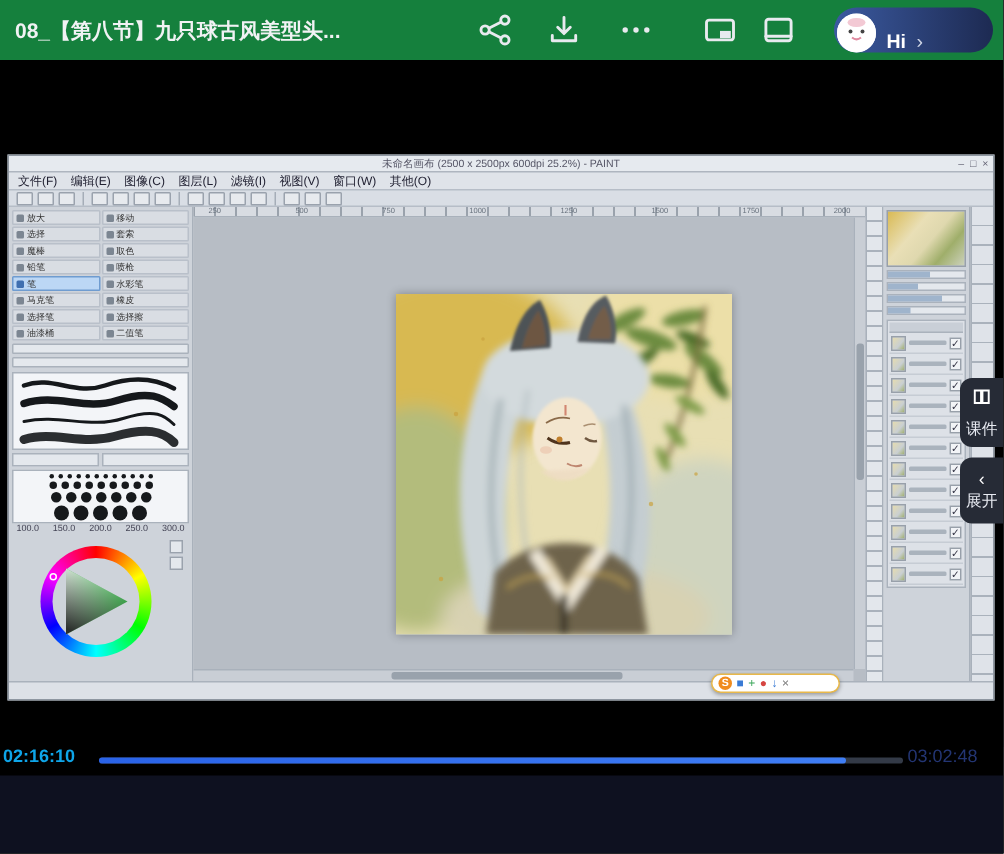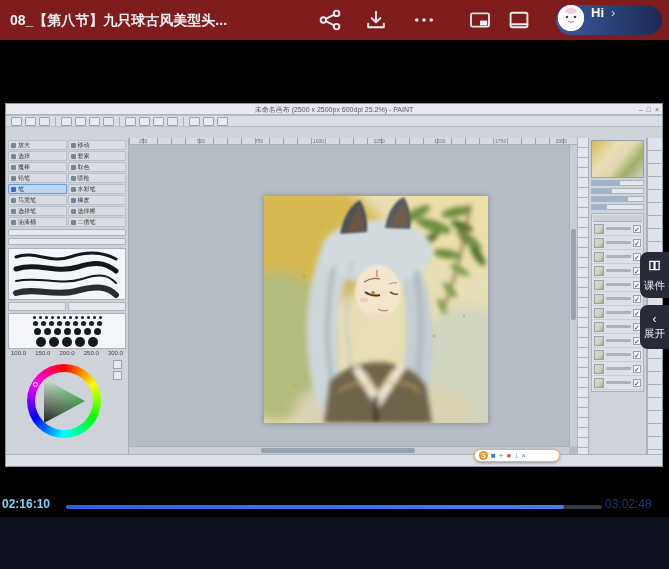--- a/index.html
+++ b/index.html
@@ -1,27 +1,27 @@
 <!DOCTYPE html>
 <html><head>
 <meta charset="utf-8">
 <style>
   *{box-sizing:border-box;margin:0;padding:0}
   html,body{background:#000}
   .stage{position:relative;width:669px;height:569px;background:#000;overflow:hidden;
          font-family:"Liberation Sans",sans-serif}
 
   
-  .topbar{position:absolute;left:0;top:0;width:669px;height:52px;background:#7f1d1d}
+  .topbar{position:absolute;left:0;top:0;width:669px;height:52px;background:#15803d}
   .vtitle{position:absolute;left:10px;top:0;line-height:40px;font-size:14px;font-weight:700;
           color:#f1f2f4;white-space:nowrap;max-width:300px;overflow:hidden;text-overflow:ellipsis}
   .tic24{position:absolute;top:8px;width:24px;height:24px;cursor:pointer}
   .tic24 svg{width:24px;height:24px;stroke:#e8eaef;fill:none;stroke-width:1.6;stroke-linecap:round;stroke-linejoin:round}
   .assistant{position:absolute;left:556px;top:5px;width:106px;height:30px;border-radius:16px;
-             background:linear-gradient(90deg,#3b5aa0,#1d2a52);display:flex;align-items:flex-start;gap:7px;padding-left:2px;cursor:pointer}
+             background:linear-gradient(90deg,#3b5aa0,#1d2a52);display:flex;align-items:flex-end;gap:7px;padding-left:2px;cursor:pointer}
   .avatar{width:26px;height:26px;border-radius:50%;background:#fff;flex:none}
   .hi{font-size:13px;font-weight:700;color:#fff}
   .chev{color:#cfd6e6;font-size:13px}
 
   
   .video{position:absolute;left:0;top:40px;width:669px;height:458px;background:#000}
 
   
   .sai{position:absolute;left:5px;top:63px;width:658px;height:364px;background:#ced3da;
        border:1px solid #8f97a1;color:#223;font-size:8px}
@@ -110,21 +110,21 @@
            box-shadow:0 0 8px rgba(66,133,244,.65)}
   .ov-label{margin-top:3px;font-size:11px;color:#fff}
   .ov-pill{position:absolute;left:640px;width:29px;background:#262b36;border-radius:8px 0 0 8px;
            color:#eceff5;display:flex;flex-direction:column;align-items:center;justify-content:center;
            gap:3px;cursor:pointer}
   .ov-pill .lbl{font-size:10.5px;color:#e8ebf2}
   .ov-chev{font-size:12px;color:#fff;line-height:10px}
   .book svg{width:13px;height:13px;stroke:#fff;fill:none;stroke-width:1.4}
 
   
-  .ptime-l{position:absolute;left:2px;top:497px;width:62px;font-size:12px;font-weight:700;color:#7dd3fc}
+  .ptime-l{position:absolute;left:2px;top:497px;width:62px;font-size:12px;font-weight:700;color:#0ea5e9}
   .pbar{position:absolute;left:66px;top:505px;width:536px;height:4px;background:#333a47;border-radius:2px;cursor:pointer}
   .pfill{height:100%;background:linear-gradient(90deg,#2a63e8,#3f7ef5);border-radius:2px;width:93%}
   .ptime-r{position:absolute;left:605px;top:497px;font-size:12px;font-weight:400;color:#233573}
 
   
   .cbar{position:absolute;left:0;top:517px;width:669px;height:52px;background:#0e1120}
 </style>
 </head>
 <body>
 
@@ -187,20 +187,30 @@
 
       <div class="sai-title">
         <span>未命名画布 (2500 x 2500px 600dpi 25.2%) - PAINT</span>
         <span class="winctl">
           <span>–</span>
           <span>□</span>
           <span>×</span>
         </span>
       </div>
 
+      <div class="menubar">
+        <span>文件(F)</span>
+        <span>编辑(E)</span>
+        <span>图像(C)</span>
+        <span>图层(L)</span>
+        <span>滤镜(I)</span>
+        <span>视图(V)</span>
+        <span>窗口(W)</span>
+        <span>其他(O)</span>
+      </div>
 
       <div class="toolbar">
         <i class="ticon"></i>
           <i class="ticon"></i>
           <i class="ticon"></i>
         <i class="tsep"></i>
         <i class="ticon"></i>
           <i class="ticon"></i>
           <i class="ticon"></i>
           <i class="ticon"></i>

